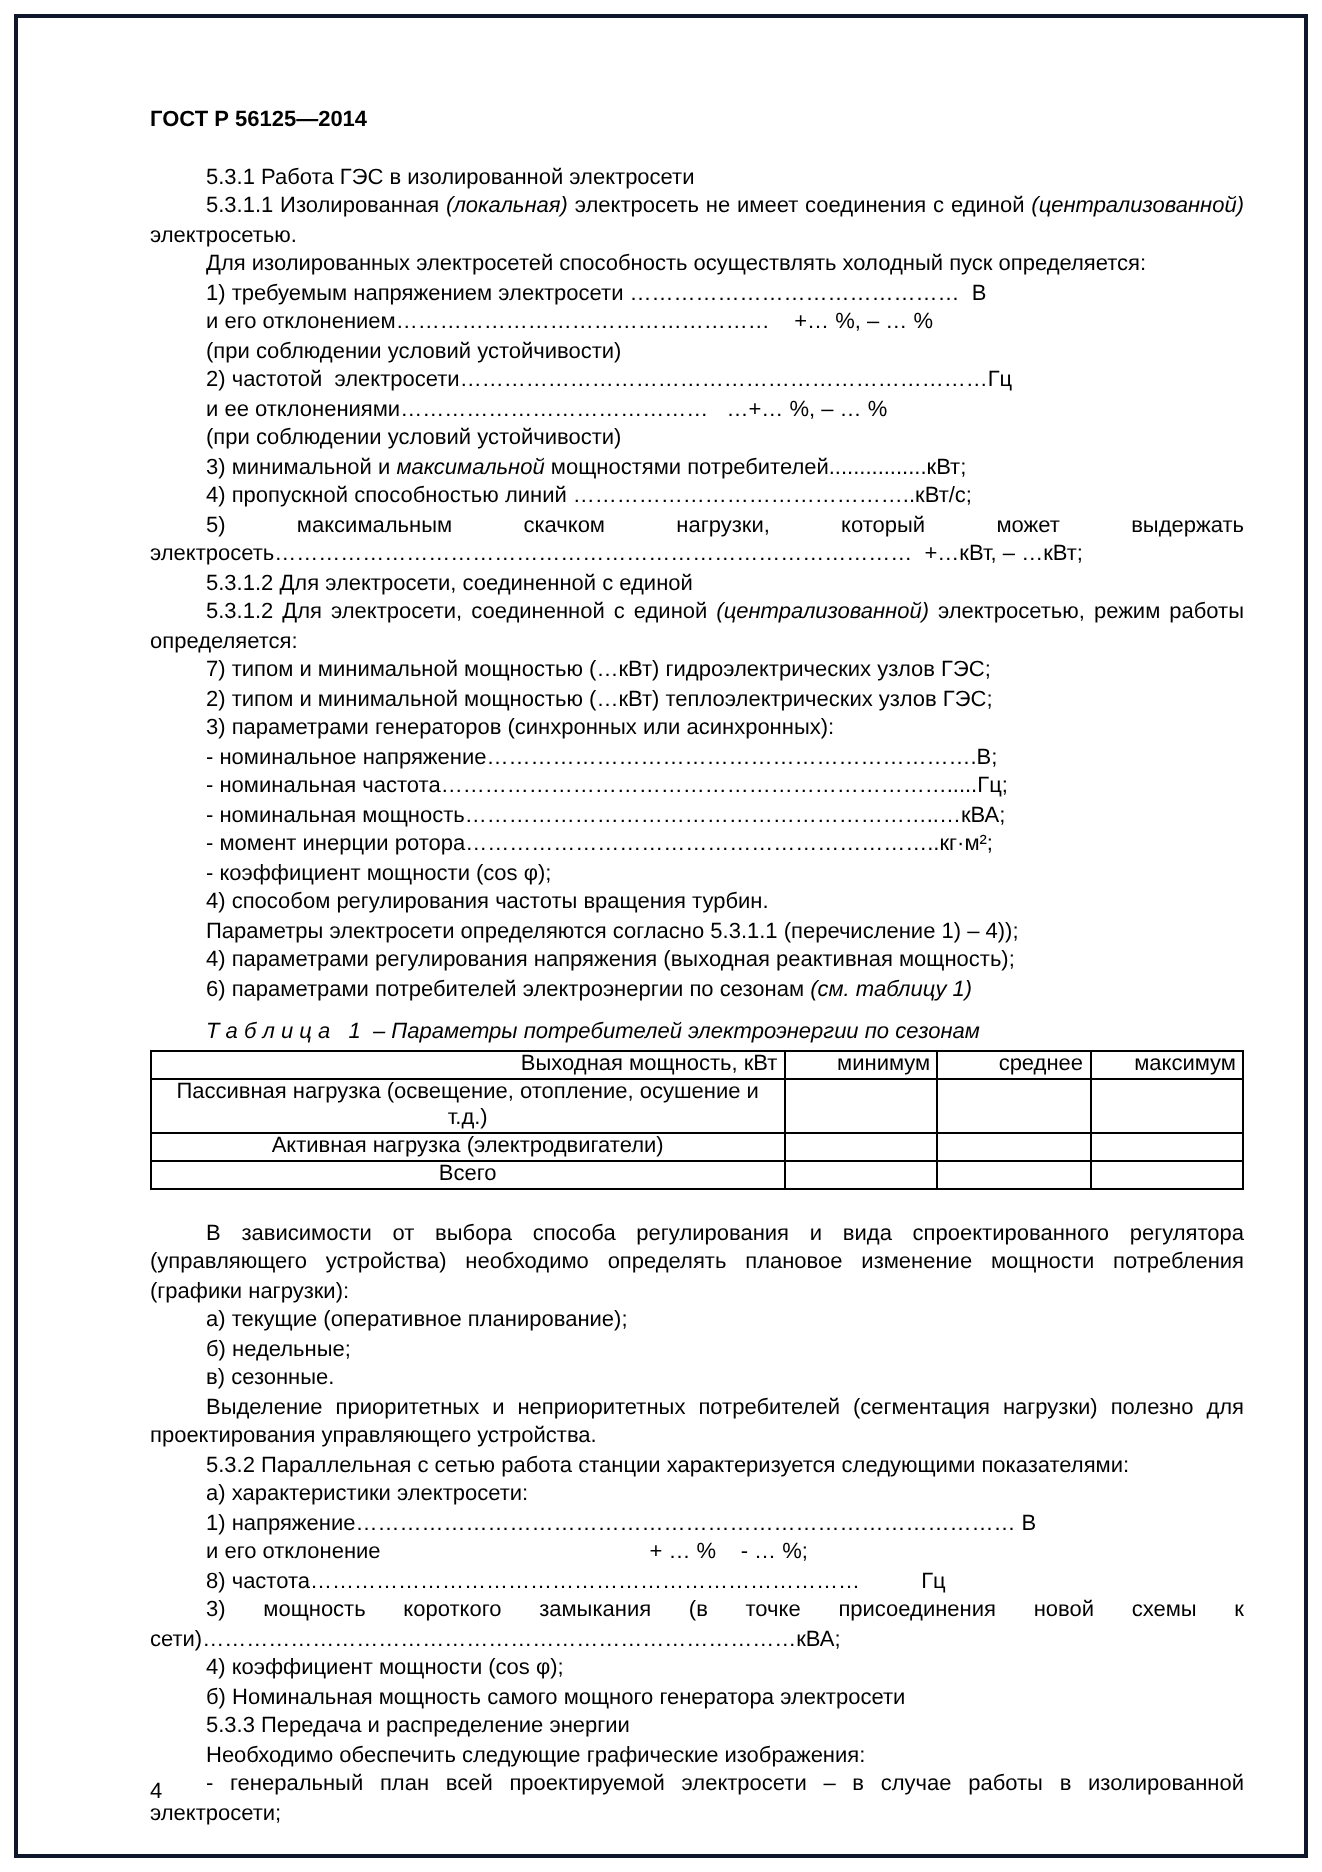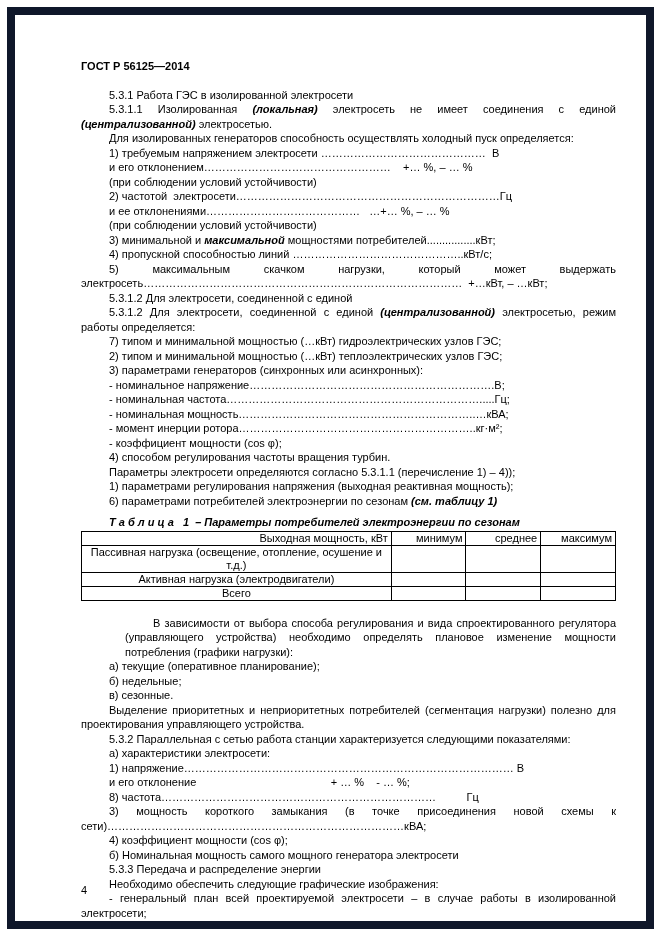--- a/index.html
+++ b/index.html
@@ -1,47 +1,47 @@
 <!DOCTYPE html>
 <html><head>
 <meta charset="utf-8">
 <style>
   html,body{margin:0;padding:0;}
   body{background:#e8e8e8;font-family:"Liberation Sans","DejaVu Sans",sans-serif;}
   .page{width:661px;height:936px;position:relative;background:#ffffff;overflow:hidden;margin:0 auto;}
-  .frame{position:absolute;top:7px;left:7px;right:7px;bottom:7px;border:8px solid #0f172a;
+  .frame{position:absolute;top:7px;left:7px;right:7px;bottom:7px;border:2px solid #0f172a;
          box-sizing:border-box;padding:44px 30px 40px 66px;font-size:11px;line-height:14.5px;color:#000;}
   p{margin:0;}
   .hdr{font-weight:bold;margin-bottom:14px;}
   .ind{text-indent:28px;}
   .just{text-align:justify;}
   .pre{white-space:pre;}
-  .it{font-style:italic;font-weight:bold;}
+  .it{font-style:italic;}
   .stretch{text-align:justify;text-align-last:justify;}
   .caption{margin-top:7px;margin-bottom:1px;white-space:pre;}
   table{border-collapse:collapse;width:100%;table-layout:fixed;}
   col.c0{width:58%;} col.cv{width:14%;}
   th,td{border:1px solid #000;padding:0 3px;font-weight:normal;font-size:11px;line-height:13px;vertical-align:top;text-align:center;}
   th{text-align:right;}
-  .gap{margin-top:15px;margin-left:44px;}
+  .gap{margin-top:15px;}
   .pagenum{position:absolute;left:66px;bottom:24px;}
 </style>
 </head>
 <body>
 
 <div class="page">
   <div class="frame">
 
     <p class="hdr">ГОСТ Р 56125—2014</p>
 
     <p class="ind">5.3.1 Работа ГЭС в изолированной электросети</p>
 
     <p class="ind just"><span>5.3.1.1 Изолированная </span><span class="it">(локальная)</span><span> электросеть не имеет соединения с единой </span><span class="it">(централизованной)</span><span> электросетью.</span></p>
 
-    <p class="ind just">Для изолированных генераторов способность осуществлять холодный пуск определяется:</p>
+    <p class="ind just">Для изолированных электросетей способность осуществлять холодный пуск определяется:</p>
     <p class="ind pre">1) требуемым напряжением электросети ………………………………………  В</p>
     <p class="ind pre">и его отклонением……………………………………………    +… %, – … %</p>
     <p class="ind">(при соблюдении условий устойчивости)</p>
     <p class="ind pre">2) частотой  электросети………………………………………………………………Гц</p>
     <p class="ind pre">и ее отклонениями……………………………………   …+… %, – … %</p>
     <p class="ind">(при соблюдении условий устойчивости)</p>
 
     <p class="ind"><span>3) минимальной и </span><span class="it">максимальной</span><span> мощностями потребителей................кВт;</span></p>
 
     <p class="ind">4) пропускной способностью линий ………………………………………..кВт/с;</p>
@@ -54,21 +54,21 @@
     <p class="ind">7) типом и минимальной мощностью (…кВт) гидроэлектрических узлов ГЭС;</p>
     <p class="ind">2) типом и минимальной мощностью (…кВт) теплоэлектрических узлов ГЭС;</p>
     <p class="ind">3) параметрами генераторов (синхронных или асинхронных):</p>
     <p class="ind">- номинальное напряжение………………………………………………………….В;</p>
     <p class="ind">- номинальная частота…………………………………………………………….....Гц;</p>
     <p class="ind">- номинальная мощность………………………………………………………..…кВА;</p>
     <p class="ind">- момент инерции ротора………………………………………………………..кг·м²;</p>
     <p class="ind">- коэффициент мощности (cos φ);</p>
     <p class="ind">4) способом регулирования частоты вращения турбин.</p>
     <p class="ind">Параметры электросети определяются согласно 5.3.1.1 (перечисление 1) – 4));</p>
-    <p class="ind">1) параметрами регулирования напряжения (выходная реактивная мощность);</p>
+    <p class="ind">4) параметрами регулирования напряжения (выходная реактивная мощность);</p>
 
     <p class="ind"><span>6) параметрами потребителей электроэнергии по сезонам </span><span class="it">(см. таблицу 1)</span></p>
 
     <p class="ind it caption">Т а б л и ц а   1  – Параметры потребителей электроэнергии по сезонам</p>
 
     <table>
       <colgroup>
           <col class="c0">
           <col class="cv">
           <col class="cv">

